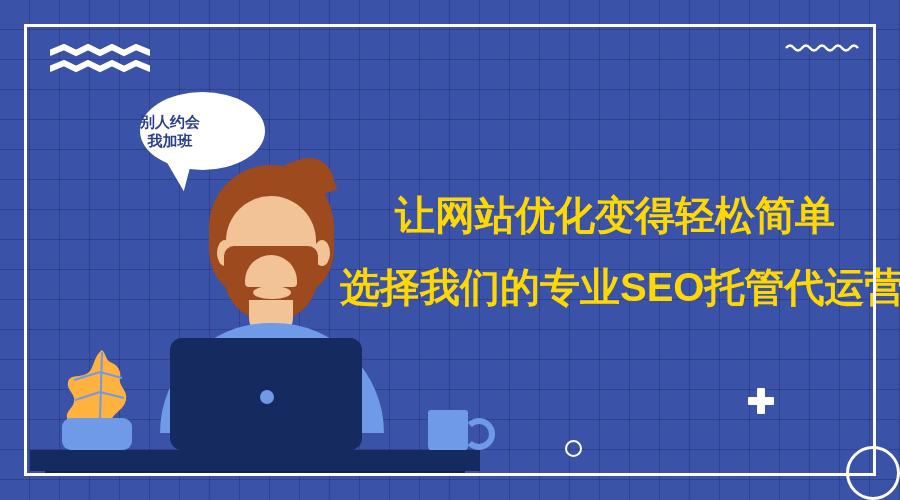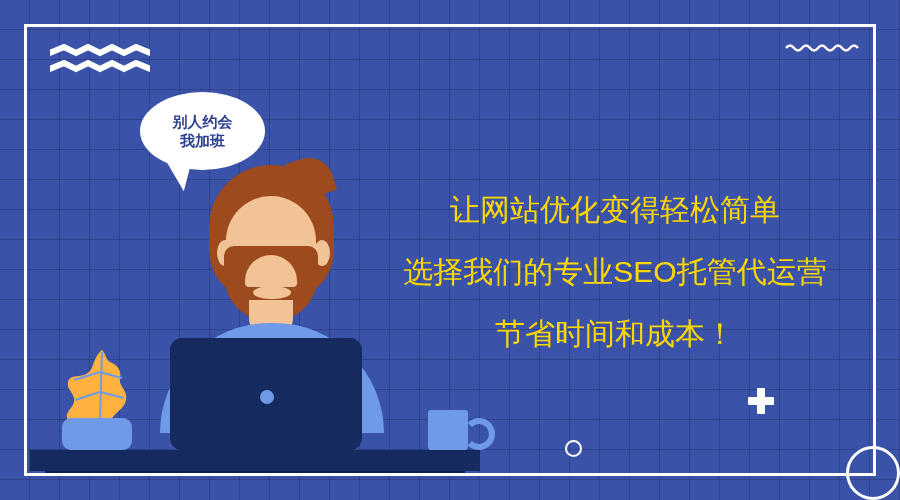--- a/index.html
+++ b/index.html
@@ -51,30 +51,30 @@
   }
   .title .x{font-size:22px;vertical-align:4px;margin-right:10px;font-weight:bold;}
   .subtitle{
     position:absolute;left:340px;top:116px;width:540px;text-align:center;
     color:#ffffff;font-size:16.5px;white-space:nowrap;
   }
   .lines{
     position:absolute;left:340px;top:195px;width:550px;text-align:center;
   }
   .lines .ln{
-    color:#ffd800;font-size:30px;font-weight:normal;line-height:1.0;
+    color:#ffd800;font-size:40px;font-weight:bold;line-height:1.0;
     margin-bottom:32px;white-space:nowrap;
   }
   .lines .ln:last-child{margin-bottom:0;}
 
   
   .bubble{
     position:absolute;left:140px;top:92px;width:125px;height:78px;
     background:#ffffff;border-radius:50%/50%;
-    display:flex;align-items:center;justify-content:center;
+    display:flex;align-items:center;justify-content:flex-start;
   }
   .bubble-txt{
     color:#2b3f8f;font-size:15px;font-weight:bold;line-height:1.28;
     text-align:center;
   }
   .bubble-tail{
     position:absolute;left:168px;top:155px;width:0;height:0;
     border-left:12px solid transparent;
     border-right:18px solid transparent;
     border-top:36px solid #ffffff;
@@ -218,20 +218,19 @@
       <div>别人约会</div>
       <div>我加班</div>
     </div>
   </div>
 
 
 
   <div class="lines">
     <div class="ln">让网站优化变得轻松简单</div>
     <div class="ln">选择我们的专业SEO托管代运营</div>
-    <div class="ln">节省时间和成本！</div>
   </div>
 
   <div class="frame">
     <div class="corner-circle"></div>
   </div>
 
 </div>
 
 </body></html>

